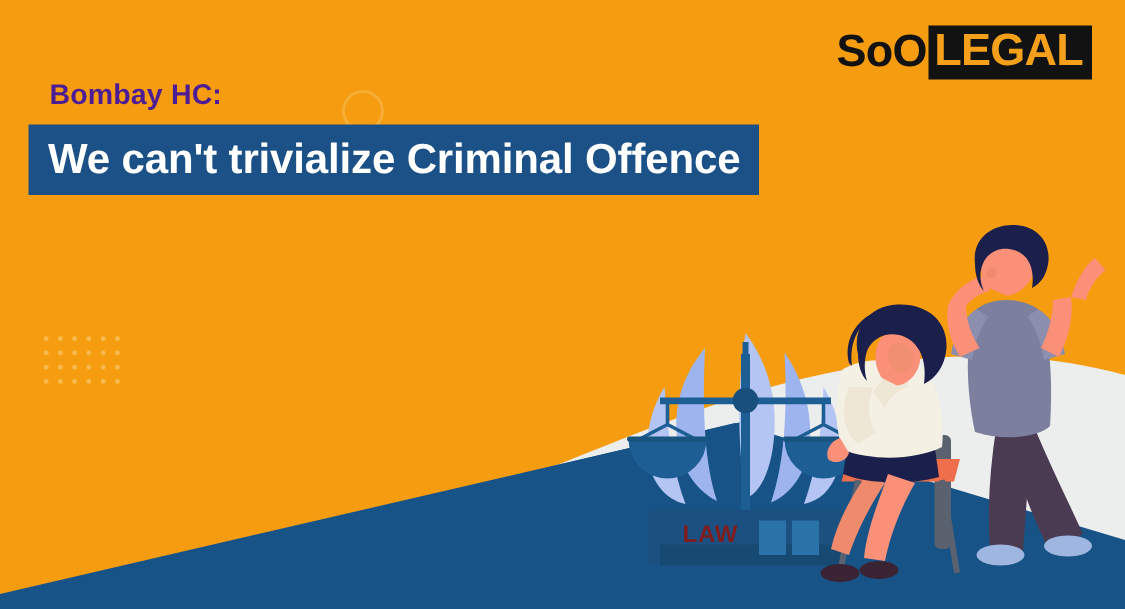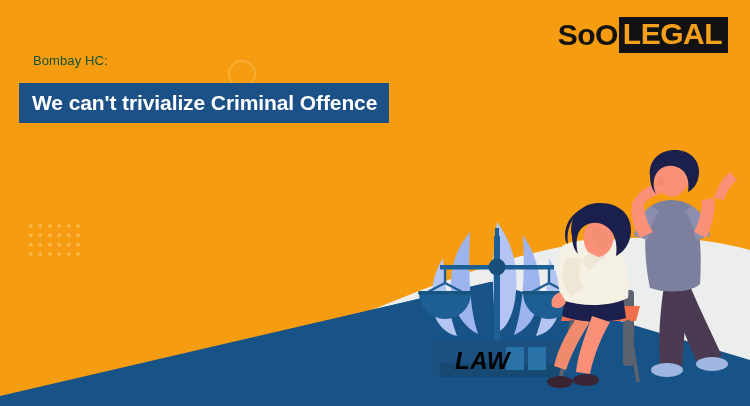--- a/index.html
+++ b/index.html
@@ -50,52 +50,51 @@
   }
   .logo .soo{color:#121212;padding-right:1px;}
   .logo .legalbox{
     background:#121212;color:#f5a01b;
     padding:2px 6px 4px 4px;
   }
 
   
   .kicker{
     position:absolute;left:33px;top:53px;
-    color:#14532d;font-size:13px;font-weight:400;
+    color:#4c1d95;font-size:19px;font-weight:700;
     letter-spacing:0.1px;
   }
   .bands{
     position:absolute;left:19px;top:83px;
     display:flex;flex-direction:column;gap:9px;
     align-items:flex-start;
   }
   .band{
     background:#1b5186;
     color:#ffffff;
     font-weight:bold;
-    font-size:21px;
+    font-size:28px;
     line-height:1;
     padding:9px 12px 10px 13px;
     white-space:nowrap;
     letter-spacing:-0.1px;
   }
 
   
   .art{
     position:absolute;left:0;top:0;width:750px;height:406px;
     pointer-events:none;
   }
   .law-label{
     position:absolute;
     left:455px;top:349px;
-    color:#000000;
-    font-weight:bold;font-size:24px;
+    color:#7f1d1d;
+    font-weight:bold;font-size:16px;
     letter-spacing:0.5px;
     line-height:1;
-    font-style:italic;
   }
 </style>
 </head>
 <body>
 
 <div class="poster">
 
   <div class="bg-orange"></div>
 
   <svg class="bg-grey" viewBox="0 0 750 406" preserveAspectRatio="none">

